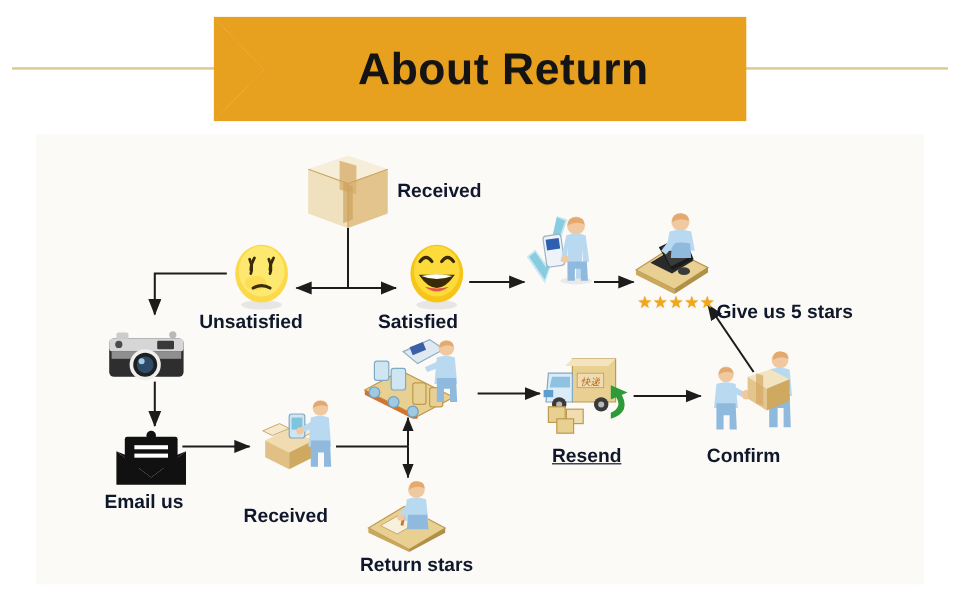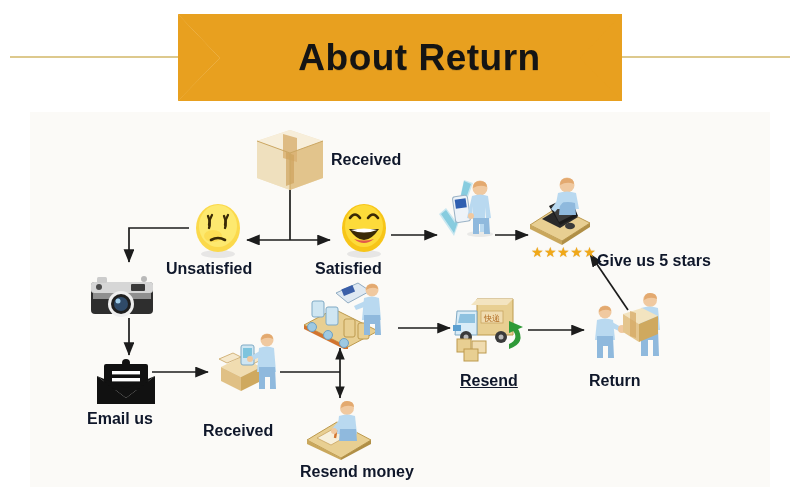--- a/index.html
+++ b/index.html
@@ -31,21 +31,21 @@
   .ribbon svg{display:block;}
   .banner-title{
     position:absolute;left:178px;top:14px;width:483px;height:87px;
     display:flex;align-items:center;justify-content:center;
     font-size:37px;font-weight:bold;color:#141414;
     letter-spacing:0.5px;
     font-family:"Liberation Sans", sans-serif;
     text-shadow:0 1px 0 rgba(0,0,0,.12);
   }
   
-  .node{position:absolute;}
+  .node{position:absolute;font-style:italic;}
   .node .icon{position:absolute;left:0;top:0;}
   .label{
     position:absolute;
     font-weight:bold;color:#0f172a;
     font-family:"Liberation Sans", sans-serif;
     white-space:nowrap;
     font-size:16px;
     text-align:right;
   }
   
@@ -287,21 +287,21 @@
       <rect x="32" y="26" width="2.4" height="14" fill="#d2742e" transform="rotate(10 33 33)"></rect>
 
       <circle cx="44" cy="10" r="7" fill="#f0c9a0"></circle>
       <path d="M44,3 q7,0 7,6 q-7,-3 -13,1 q0,-7 6,-7z" fill="#e3a96f"></path>
       <path d="M36,18 q8,-3 16,0 l2,18 l-20,0z" fill="#b9d9f0"></path>
       <path d="M37,31 l16,0 l1,12 l-18,0z" fill="#8fb9dd"></path>
       <path d="M37,21 l-8,10 l4,3 l8,-9z" fill="#b9d9f0"></path>
       <circle cx="31" cy="33" r="3" fill="#f0c9a0"></circle>
     </svg>
   </div>
-  <div class="label" style="left:300px;top:463px;">Resend money</div>
+  <div class="label" style="left:300px;top:463px;">Return stars</div>
 
   <div class="node" style="left:451px;top:291px;width:78px;height:72px;">
     <svg class="icon" width="78" height="72" viewBox="0 0 78 72">
 
       <polygon points="26,8 62,8 62,44 26,44" fill="#e8cf92" stroke="#bd9a4e" stroke-width="1"></polygon>
       <polygon points="26,8 62,8 56,14 20,14" fill="#f3e4c0"></polygon>
       <rect x="30" y="20" width="22" height="12" fill="#f0dcb0" stroke="#c9a562" stroke-width=".8"></rect>
       <text x="41" y="30" font-size="8" fill="#b06a1f" text-anchor="middle" font-family="'Liberation Sans',sans-serif">快递</text>
 
       <polygon points="6,20 26,20 26,44 4,44" fill="#d9ecf7" stroke="#7fa9c4" stroke-width="1"></polygon>
@@ -337,15 +337,15 @@
       <path d="M62,5 q7,0 7,6 q-7,-3 -13,1 q0,-7 6,-7z" fill="#e3a96f"></path>
       <path d="M53,20 q9,-3 17,0 l2,22 l-21,0z" fill="#b9d9f0"></path>
       <path d="M53,40 l17,0 l1,28 l-6,0 l0,-16 l-5,0 l0,16 l-7,0z" fill="#8fb9dd"></path>
 
       <polygon points="35,26 54,20 70,28 51,36" fill="#f3e4c0"></polygon>
       <polygon points="35,26 51,36 51,54 35,44" fill="#e4c58d"></polygon>
       <polygon points="51,36 70,28 70,46 51,54" fill="#cfa95f"></polygon>
       <path d="M42,23 L42,48 L48,50 L48,25 Z" fill="#d4a761" opacity=".7"></path>
     </svg>
   </div>
-  <div class="label" style="left:589px;top:372px;">Return</div>
+  <div class="label" style="left:589px;top:372px;">Confirm</div>
 
 </div>
 
 </body></html>

